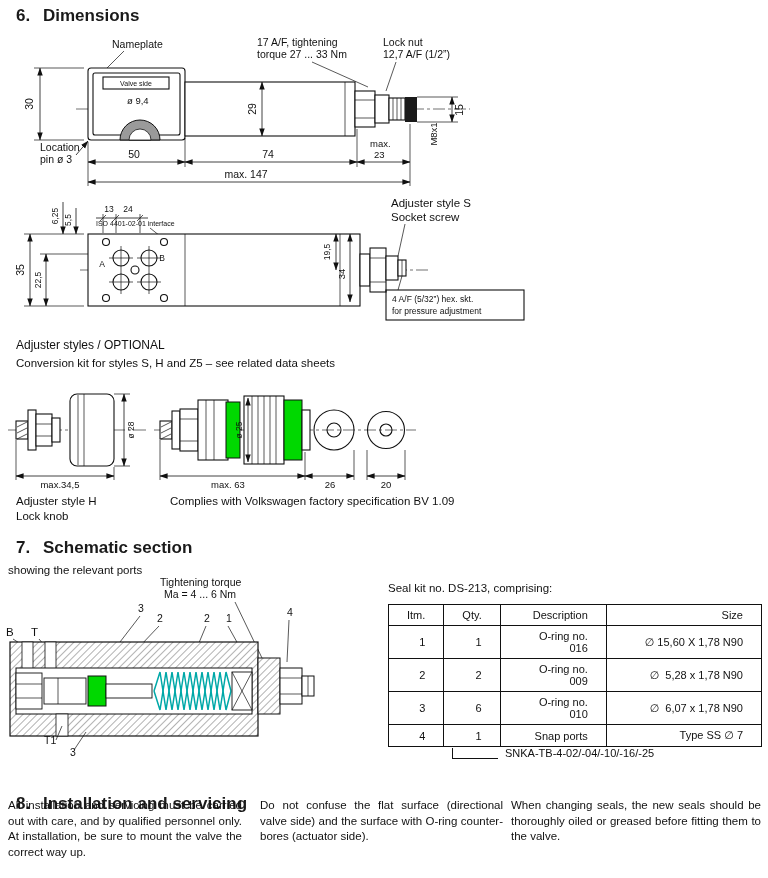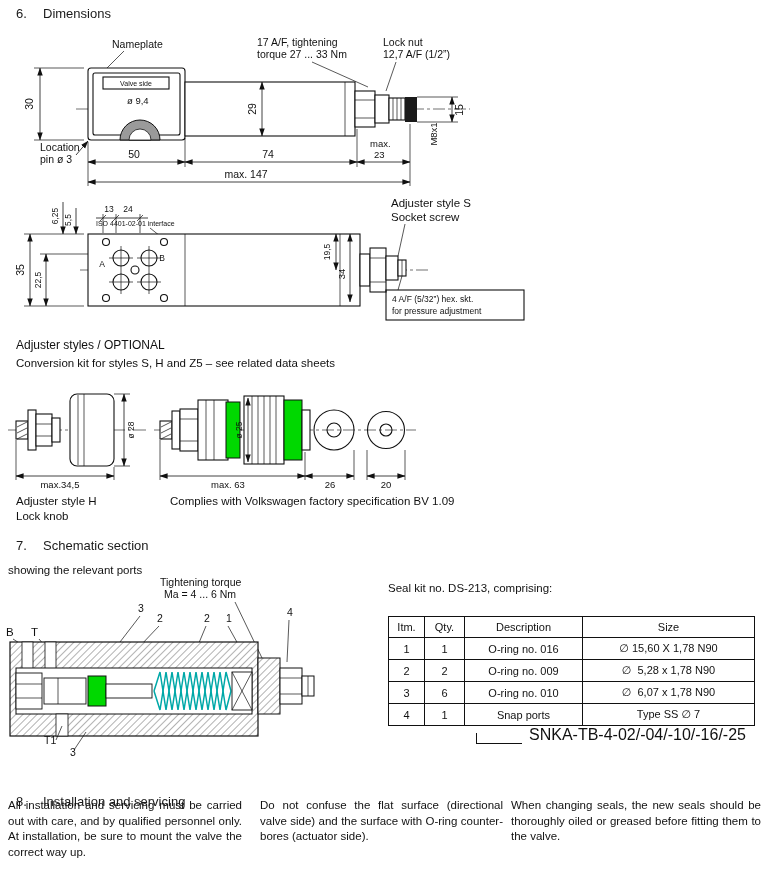--- a/index.html
+++ b/index.html
@@ -1,38 +1,38 @@
 <!DOCTYPE html>
 <html><head>
 <meta charset="utf-8">
 <style>
   *{margin:0;padding:0;box-sizing:border-box}
   html,body{background:#fff}
   body{width:768px;height:878px;position:relative;font-family:"Liberation Sans",sans-serif;color:#111}
   .abs{position:absolute}
-  .heading{position:absolute;left:16px;font-weight:normal;font-size:13px;color:#1a1a1a}
+  .heading{position:absolute;left:16px;font-weight:bold;font-size:17px;color:#1a1a1a}
   .hnum{display:inline-block;width:27px}
   .small{font-size:11.5px;line-height:15px}
   .sub12{font-size:12px}
   svg{overflow:visible;position:absolute}
   svg text{font-family:"Liberation Sans",sans-serif;fill:#111}
   .f7{font-size:7px}.f8{font-size:8.5px}.f9{font-size:9.5px}.f10{font-size:10.5px}.f11{font-size:11.5px}
   .out{fill:#fff;stroke:#111;stroke-width:1.1}
   .outn{fill:none;stroke:#111;stroke-width:1.1}
   .thin{stroke:#111;stroke-width:0.7;fill:none}
   .dim{stroke:#111;stroke-width:0.8;fill:none}
   .cl{stroke:#111;stroke-width:0.6;stroke-dasharray:12 3 3 3;fill:none}
   .grn{stroke:#111;stroke-width:1}
   .spring{fill:none;stroke-width:1.5}
   .sealkit{position:absolute;width:374px}
-  .sk-title{font-size:11.5px;margin-bottom:22px}
+  .sk-title{font-size:11.5px;margin-bottom:10px}
   table{border-collapse:collapse;font-size:11px}
-  th,td{border:1px solid #111;padding:4px 6px;text-align:center;font-weight:normal;height:15px;vertical-align:middle}
+  th,td{border:1px solid #111;padding:4px 18px;text-align:right;font-weight:normal;height:15px;vertical-align:middle}
   .pre{white-space:pre}
-  .sk-footer{display:flex;align-items:flex-end;font-size:16px;margin-left:88px}
+  .sk-footer{display:flex;align-items:flex-end;font-size:11px;margin-left:64px}
   .bracket{display:inline-block;width:46px;height:11px;border-left:1px solid #111;border-bottom:1px solid #111;margin-right:7px}
   .para{position:absolute;font-size:11.5px;line-height:15.5px;text-align:justify}
 </style>
 </head>
 <body>
 
 <svg width="0" height="0">
   <defs>
     <marker id="arr" viewBox="0 0 10 10" refX="9.5" refY="5" markerWidth="8" markerHeight="8" markerUnits="userSpaceOnUse" orient="auto-start-reverse">
       <path d="M0,1.6 L10,5 L0,8.4 Z" fill="#111"></path>

